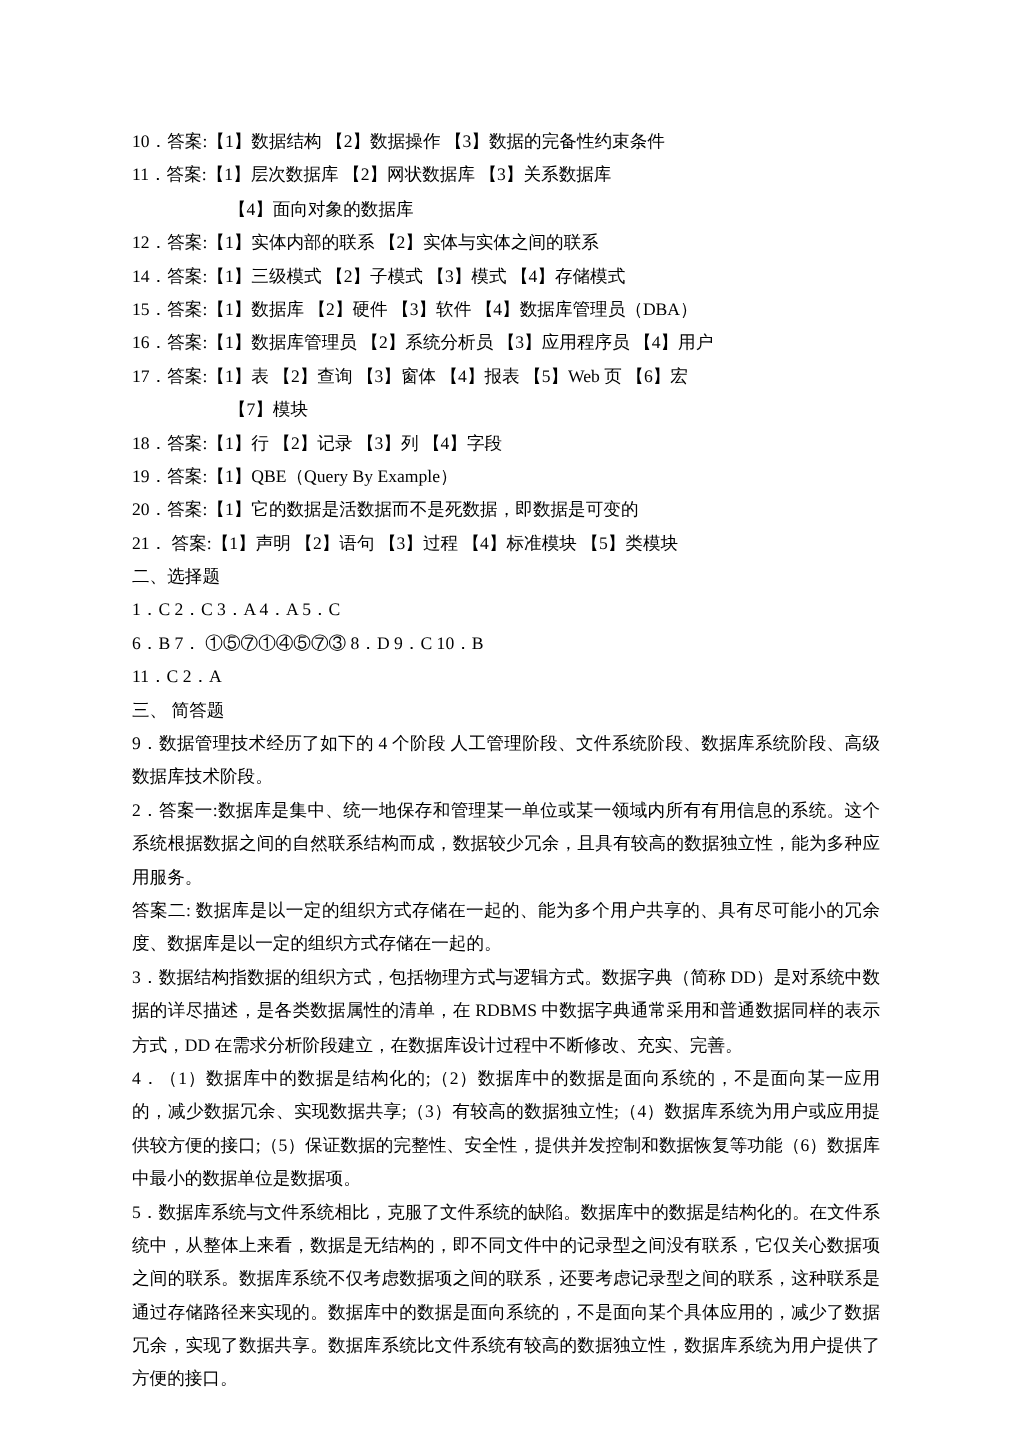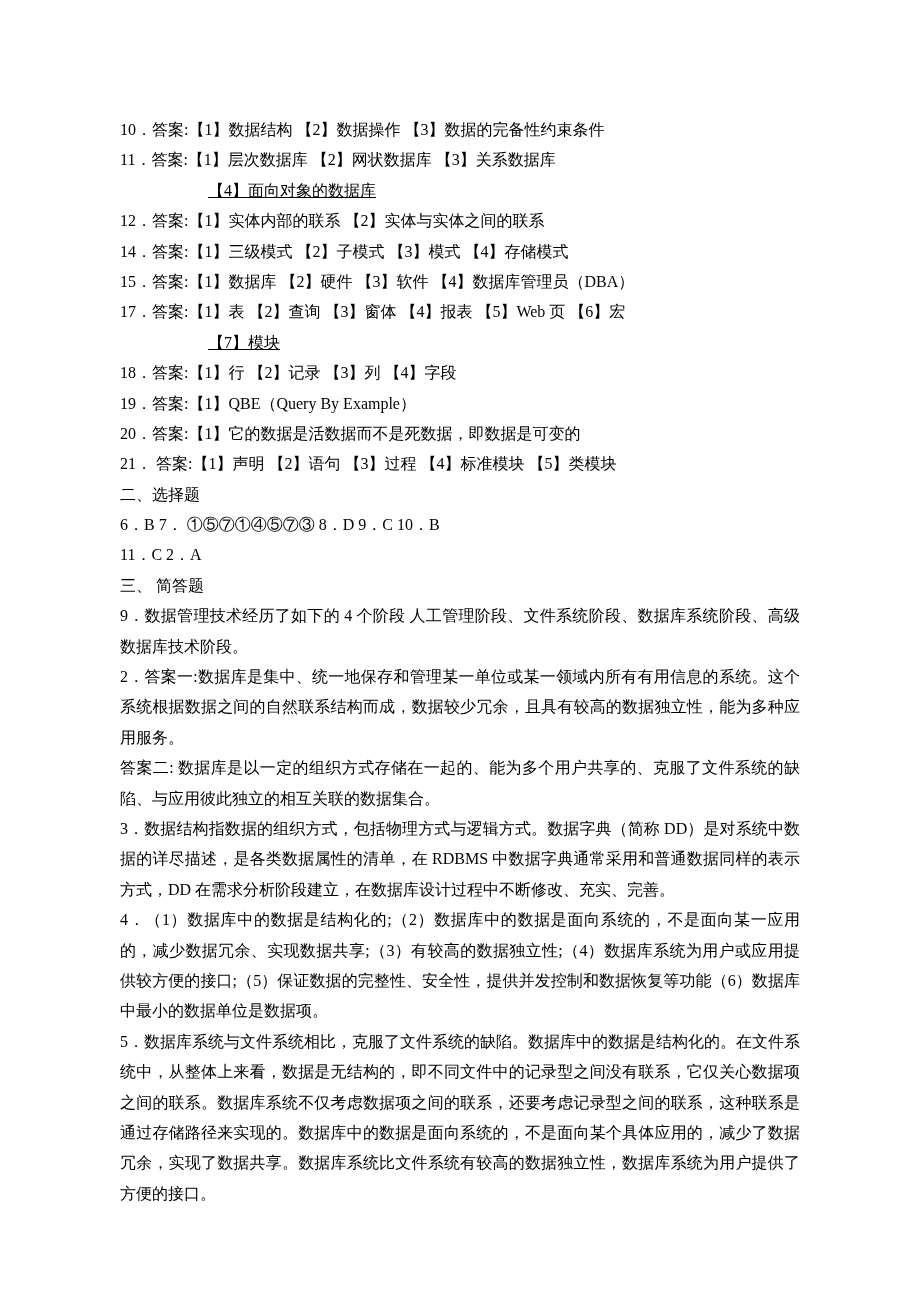--- a/index.html
+++ b/index.html
@@ -16,44 +16,45 @@
     min-height: 1302px;
     box-sizing: border-box;
     padding: 115px 120px 80px 120px;
   }
   .line {
     display: block;
     text-align: justify;
   }
   .indent {
     padding-left: 5.5em;
-    text-decoration: underline;
   }
 </style>
 </head>
 <body>
 
 <div class="page">
   <div id="content">
       <div class="line">10．答案:【1】数据结构    【2】数据操作    【3】数据的完备性约束条件</div>
       <div class="line">11．答案:【1】层次数据库  【2】网状数据库  【3】关系数据库</div>
       <div class="line indent">【4】面向对象的数据库</div>
       <div class="line">12．答案:【1】实体内部的联系    【2】实体与实体之间的联系</div>
       <div class="line">14．答案:【1】三级模式  【2】子模式  【3】模式  【4】存储模式</div>
       <div class="line">15．答案:【1】数据库  【2】硬件  【3】软件  【4】数据库管理员（DBA）</div>
+      <div class="line">16．答案:【1】数据库管理员  【2】系统分析员  【3】应用程序员  【4】用户</div>
       <div class="line">17．答案:【1】表  【2】查询  【3】窗体  【4】报表  【5】Web 页  【6】宏</div>
       <div class="line indent">【7】模块</div>
       <div class="line">18．答案:【1】行  【2】记录  【3】列  【4】字段</div>
       <div class="line">19．答案:【1】QBE（Query By Example）</div>
       <div class="line">20．答案:【1】它的数据是活数据而不是死数据，即数据是可变的</div>
       <div class="line">21． 答案:【1】声明  【2】语句    【3】过程  【4】标准模块  【5】类模块</div>
       <div class="line">二、选择题</div>
+      <div class="line">1．C   2．C     3．A     4．A     5．C</div>
       <div class="line">6．B   7．    ①⑤⑦①④⑤⑦③    8．D      9．C    10．B</div>
       <div class="line">11．C    2．A</div>
       <div class="line">三、 简答题</div>
       <div class="line">9．数据管理技术经历了如下的 4 个阶段  人工管理阶段、文件系统阶段、数据库系统阶段、高级数据库技术阶段。</div>
       <div class="line">2．答案一:数据库是集中、统一地保存和管理某一单位或某一领域内所有有用信息的系统。这个系统根据数据之间的自然联系结构而成，数据较少冗余，且具有较高的数据独立性，能为多种应用服务。</div>
-      <div class="line">答案二: 数据库是以一定的组织方式存储在一起的、能为多个用户共享的、克服了文件系统的缺陷、与应用彼此独立的相互关联的数据集合。</div>
+      <div class="line">答案二: 数据库是以一定的组织方式存储在一起的、能为多个用户共享的、具有尽可能小的冗余度、数据库是以一定的组织方式存储在一起的。</div>
       <div class="line">3．数据结构指数据的组织方式，包括物理方式与逻辑方式。数据字典（简称 DD）是对系统中数据的详尽描述，是各类数据属性的清单，在 RDBMS 中数据字典通常采用和普通数据同样的表示方式，DD 在需求分析阶段建立，在数据库设计过程中不断修改、充实、完善。</div>
       <div class="line">4．（1）数据库中的数据是结构化的;（2）数据库中的数据是面向系统的，不是面向某一应用的，减少数据冗余、实现数据共享;（3）有较高的数据独立性;（4）数据库系统为用户或应用提供较方便的接口;（5）保证数据的完整性、安全性，提供并发控制和数据恢复等功能（6）数据库中最小的数据单位是数据项。</div>
       <div class="line">5．数据库系统与文件系统相比，克服了文件系统的缺陷。数据库中的数据是结构化的。在文件系统中，从整体上来看，数据是无结构的，即不同文件中的记录型之间没有联系，它仅关心数据项之间的联系。数据库系统不仅考虑数据项之间的联系，还要考虑记录型之间的联系，这种联系是通过存储路径来实现的。数据库中的数据是面向系统的，不是面向某个具体应用的，减少了数据冗余，实现了数据共享。数据库系统比文件系统有较高的数据独立性，数据库系统为用户提供了方便的接口。</div>
     </div>
 </div>
 
 </body></html>

